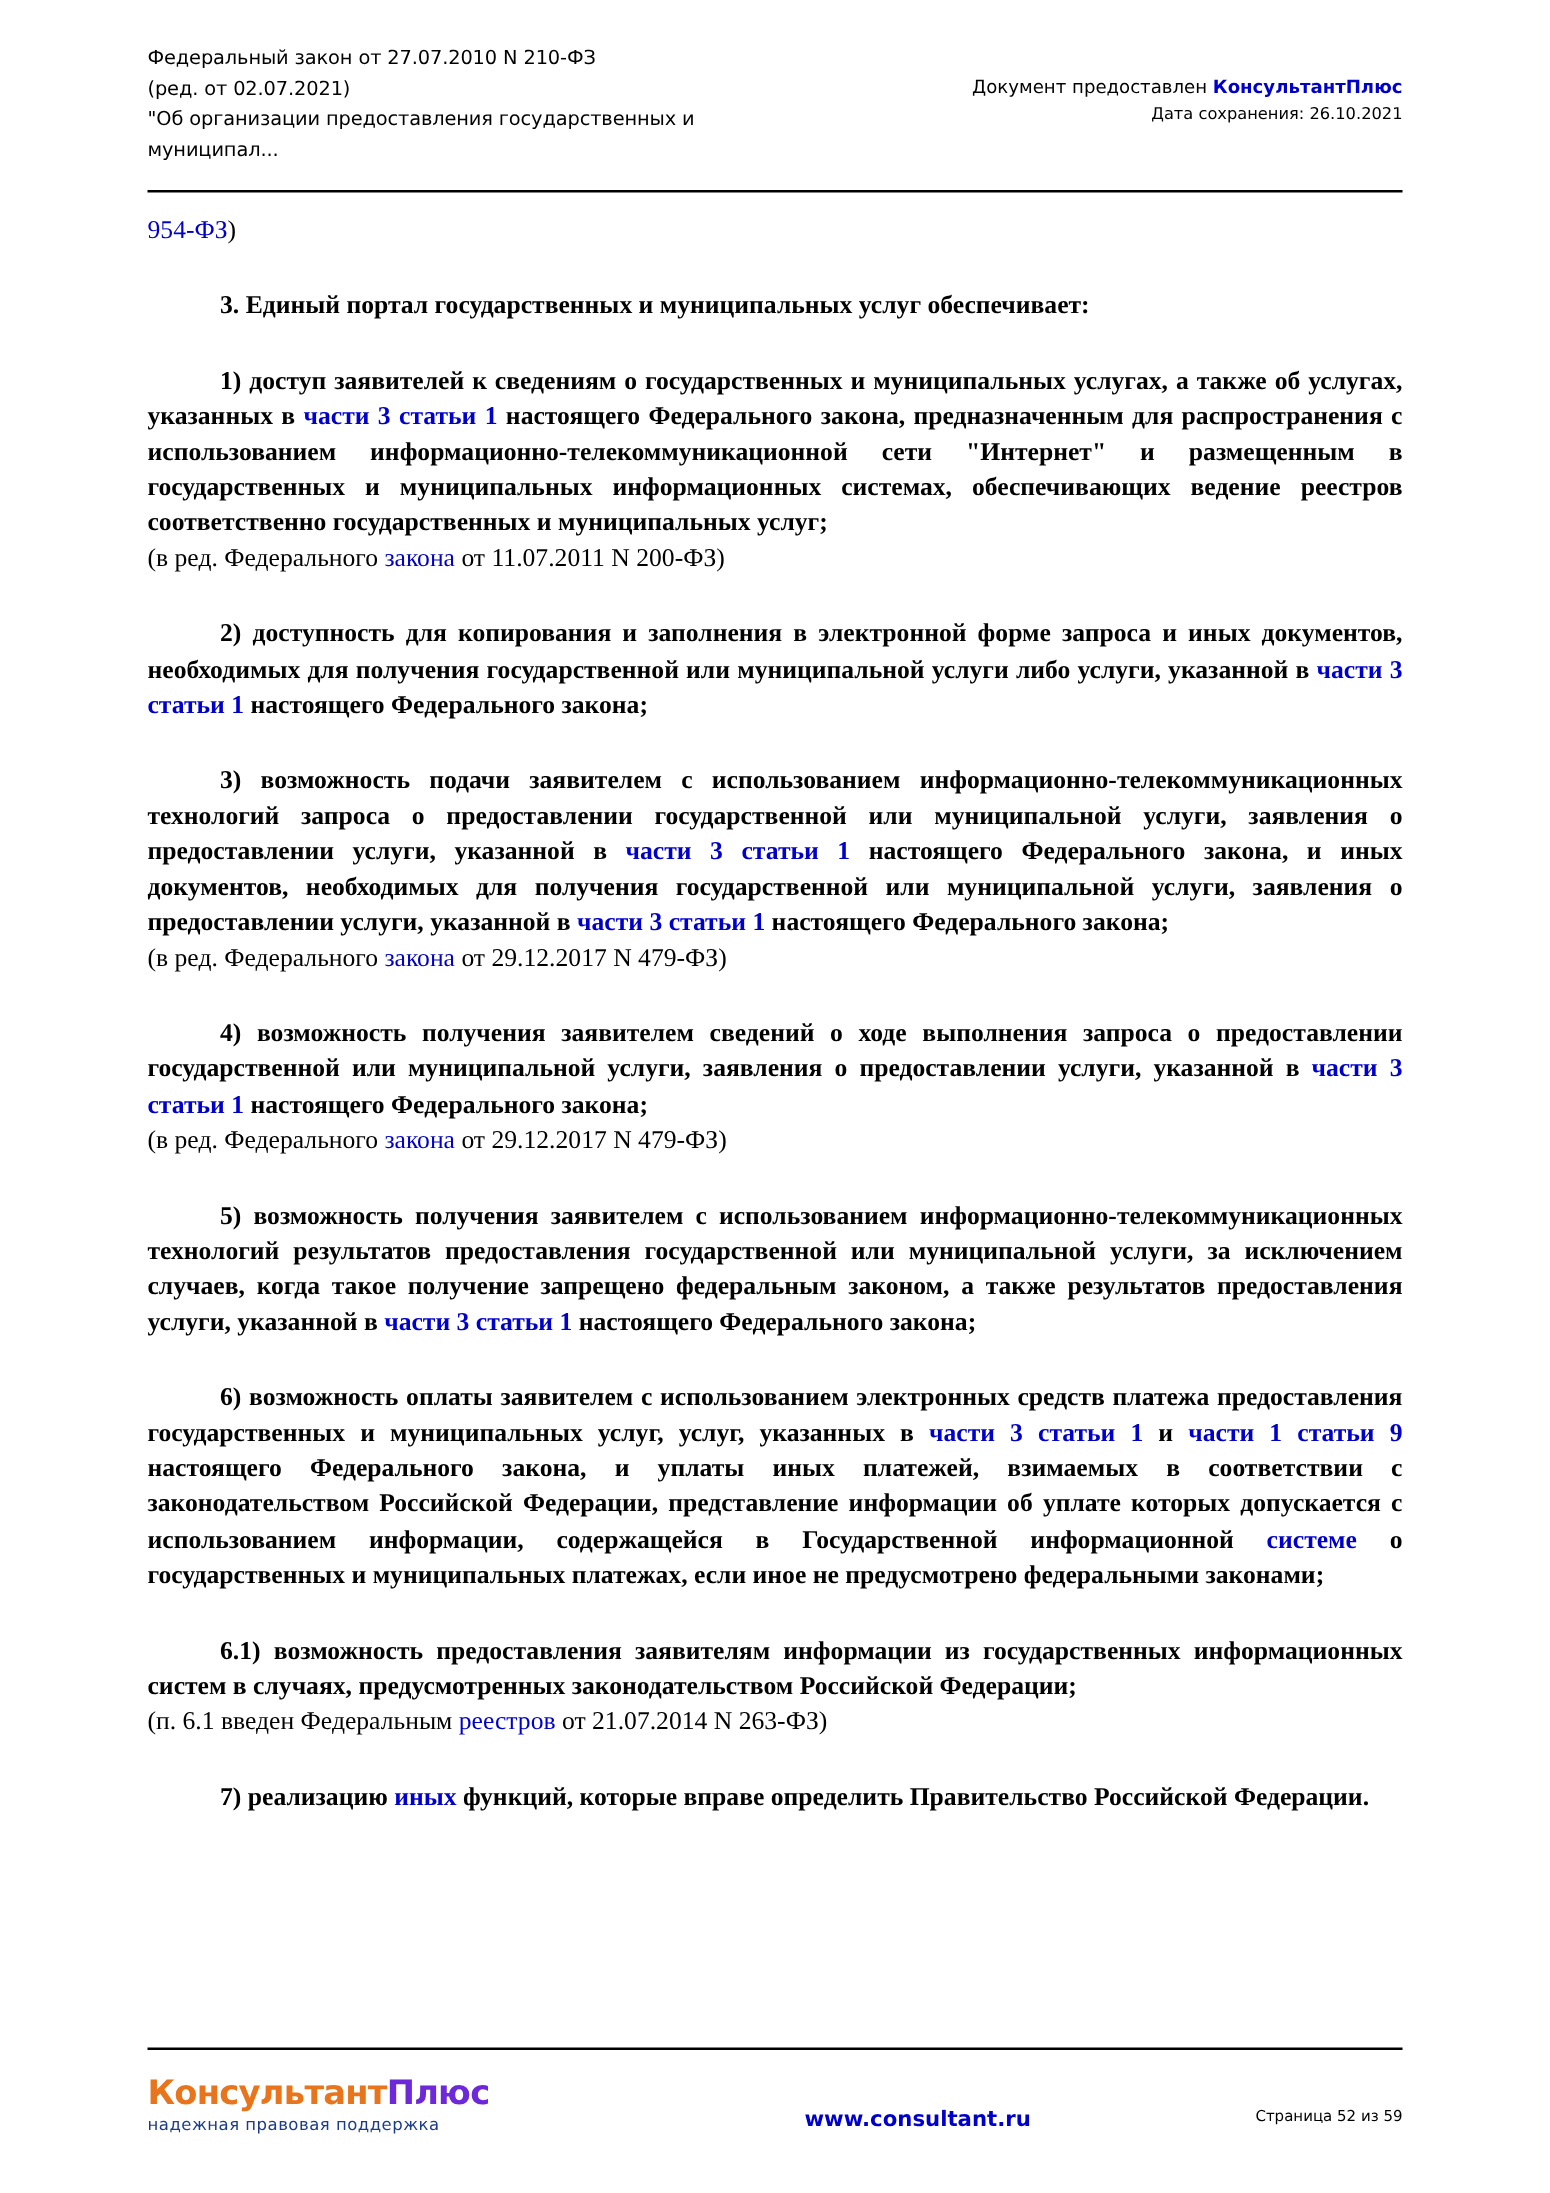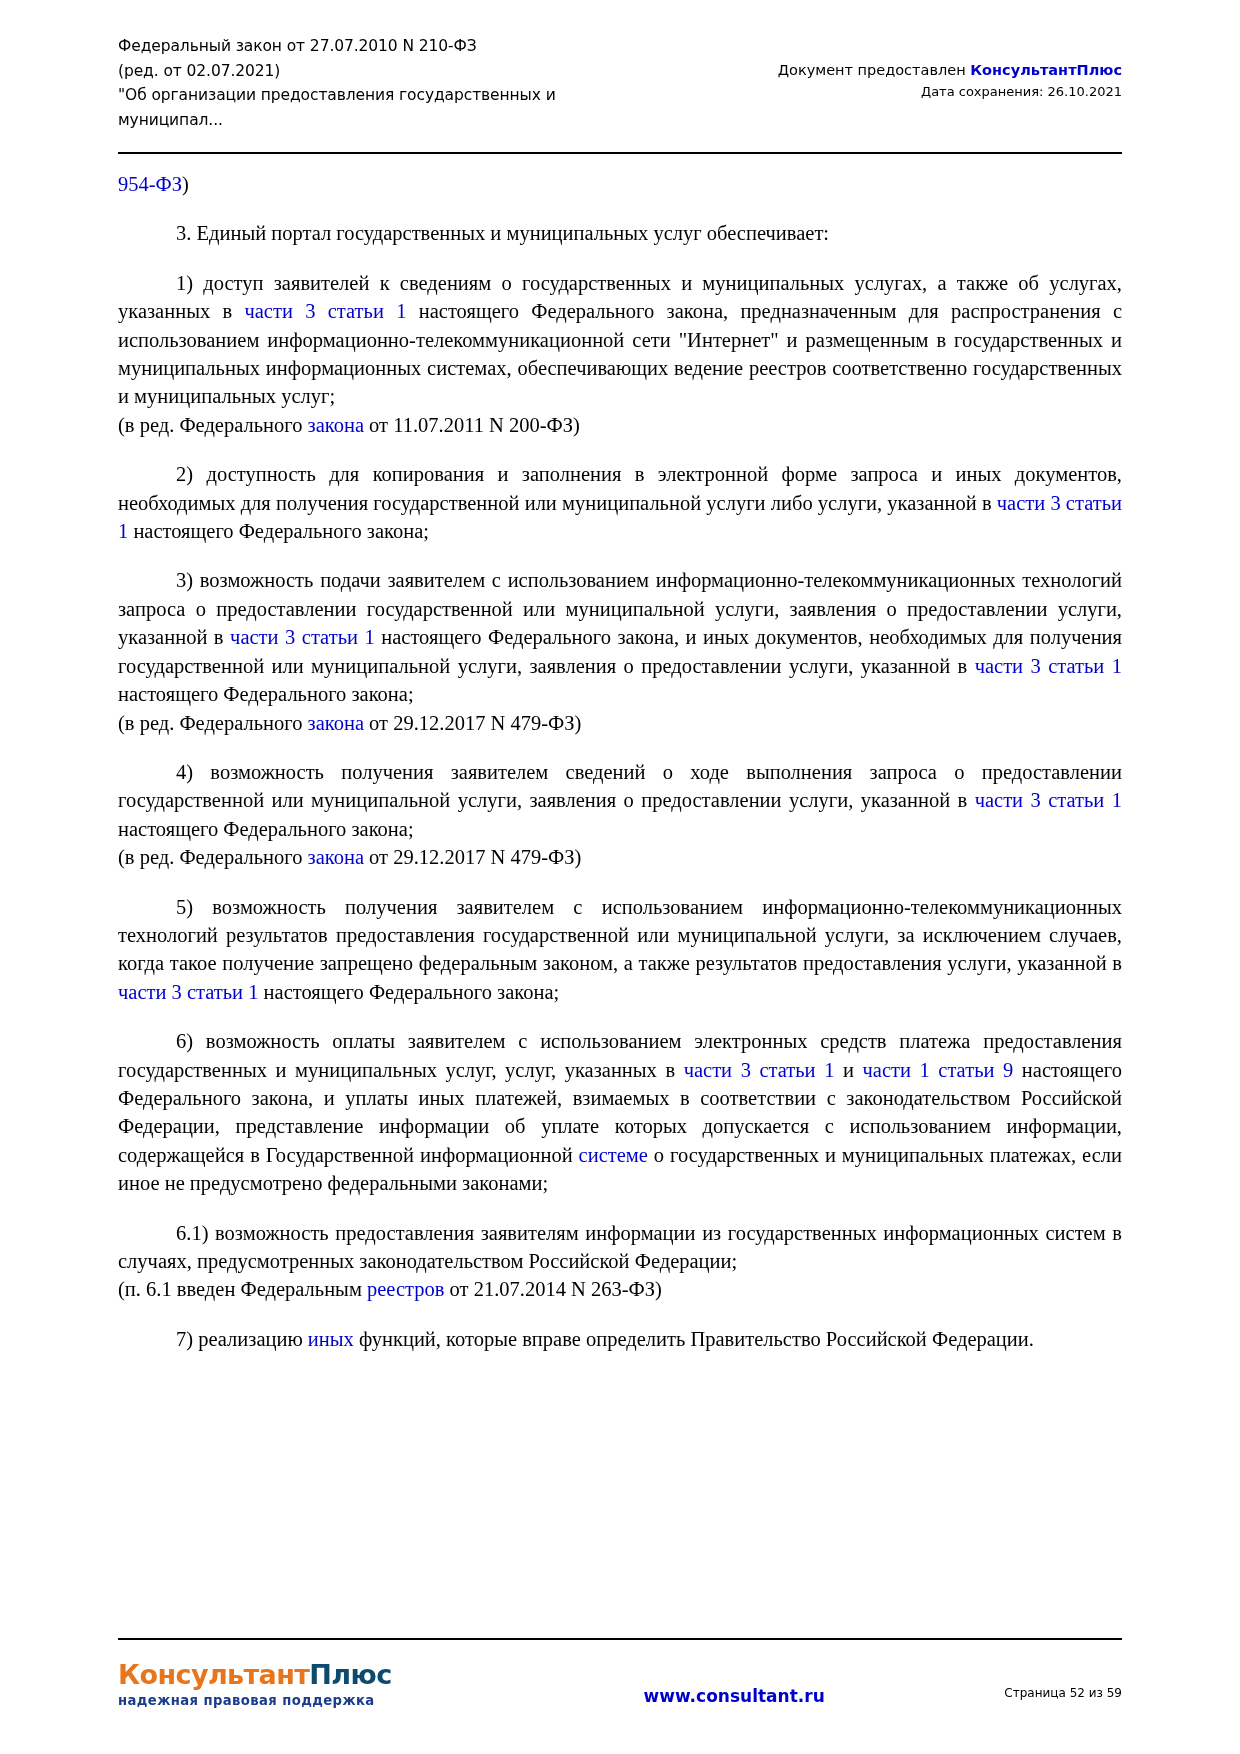--- a/index.html
+++ b/index.html
@@ -82,21 +82,22 @@
     line-height: 28.4px;
     color: #000000;
     text-align: justify;
     text-indent: 58px;
     hyphens: none;
   }
   p.para.noindent {
     text-indent: 0;
   }
   p.para.gap {
-    margin-top: 21px;
+    margin-top: 32px;
+    font-weight: bold;
   }
   a.lnk, .lnk {
     color: #0000cc;
     text-decoration: none;
   }
   .para-last-left {
     text-align: left;
   }
 
   
@@ -114,29 +115,28 @@
   }
   .logo-text {
     font-family: "DejaVu Sans", "Liberation Sans", sans-serif;
     font-size: 27px;
     font-weight: bold;
     letter-spacing: -0.6px;
     line-height: 30px;
     white-space: nowrap;
   }
   .logo-text .k-orange { color: #e8741b; }
-  .logo-text .k-blue { color: #0c4a6e; }
+  .logo-text .k-blue { color: #6d28d9; }
   .logo-tagline {
     font-family: "DejaVu Sans", "Liberation Sans", sans-serif;
     font-size: 13.2px;
     color: #1b3c8c;
     letter-spacing: 0.4px;
     margin-top: 3px;
     white-space: nowrap;
-    font-weight: bold;
   }
   .footer-site {
     font-family: "DejaVu Sans", "Liberation Sans", sans-serif;
     font-size: 17px;
     font-weight: bold;
     color: #0000cc;
     padding-top: 26px;
     white-space: nowrap;
     margin-left: 36px;
   }

